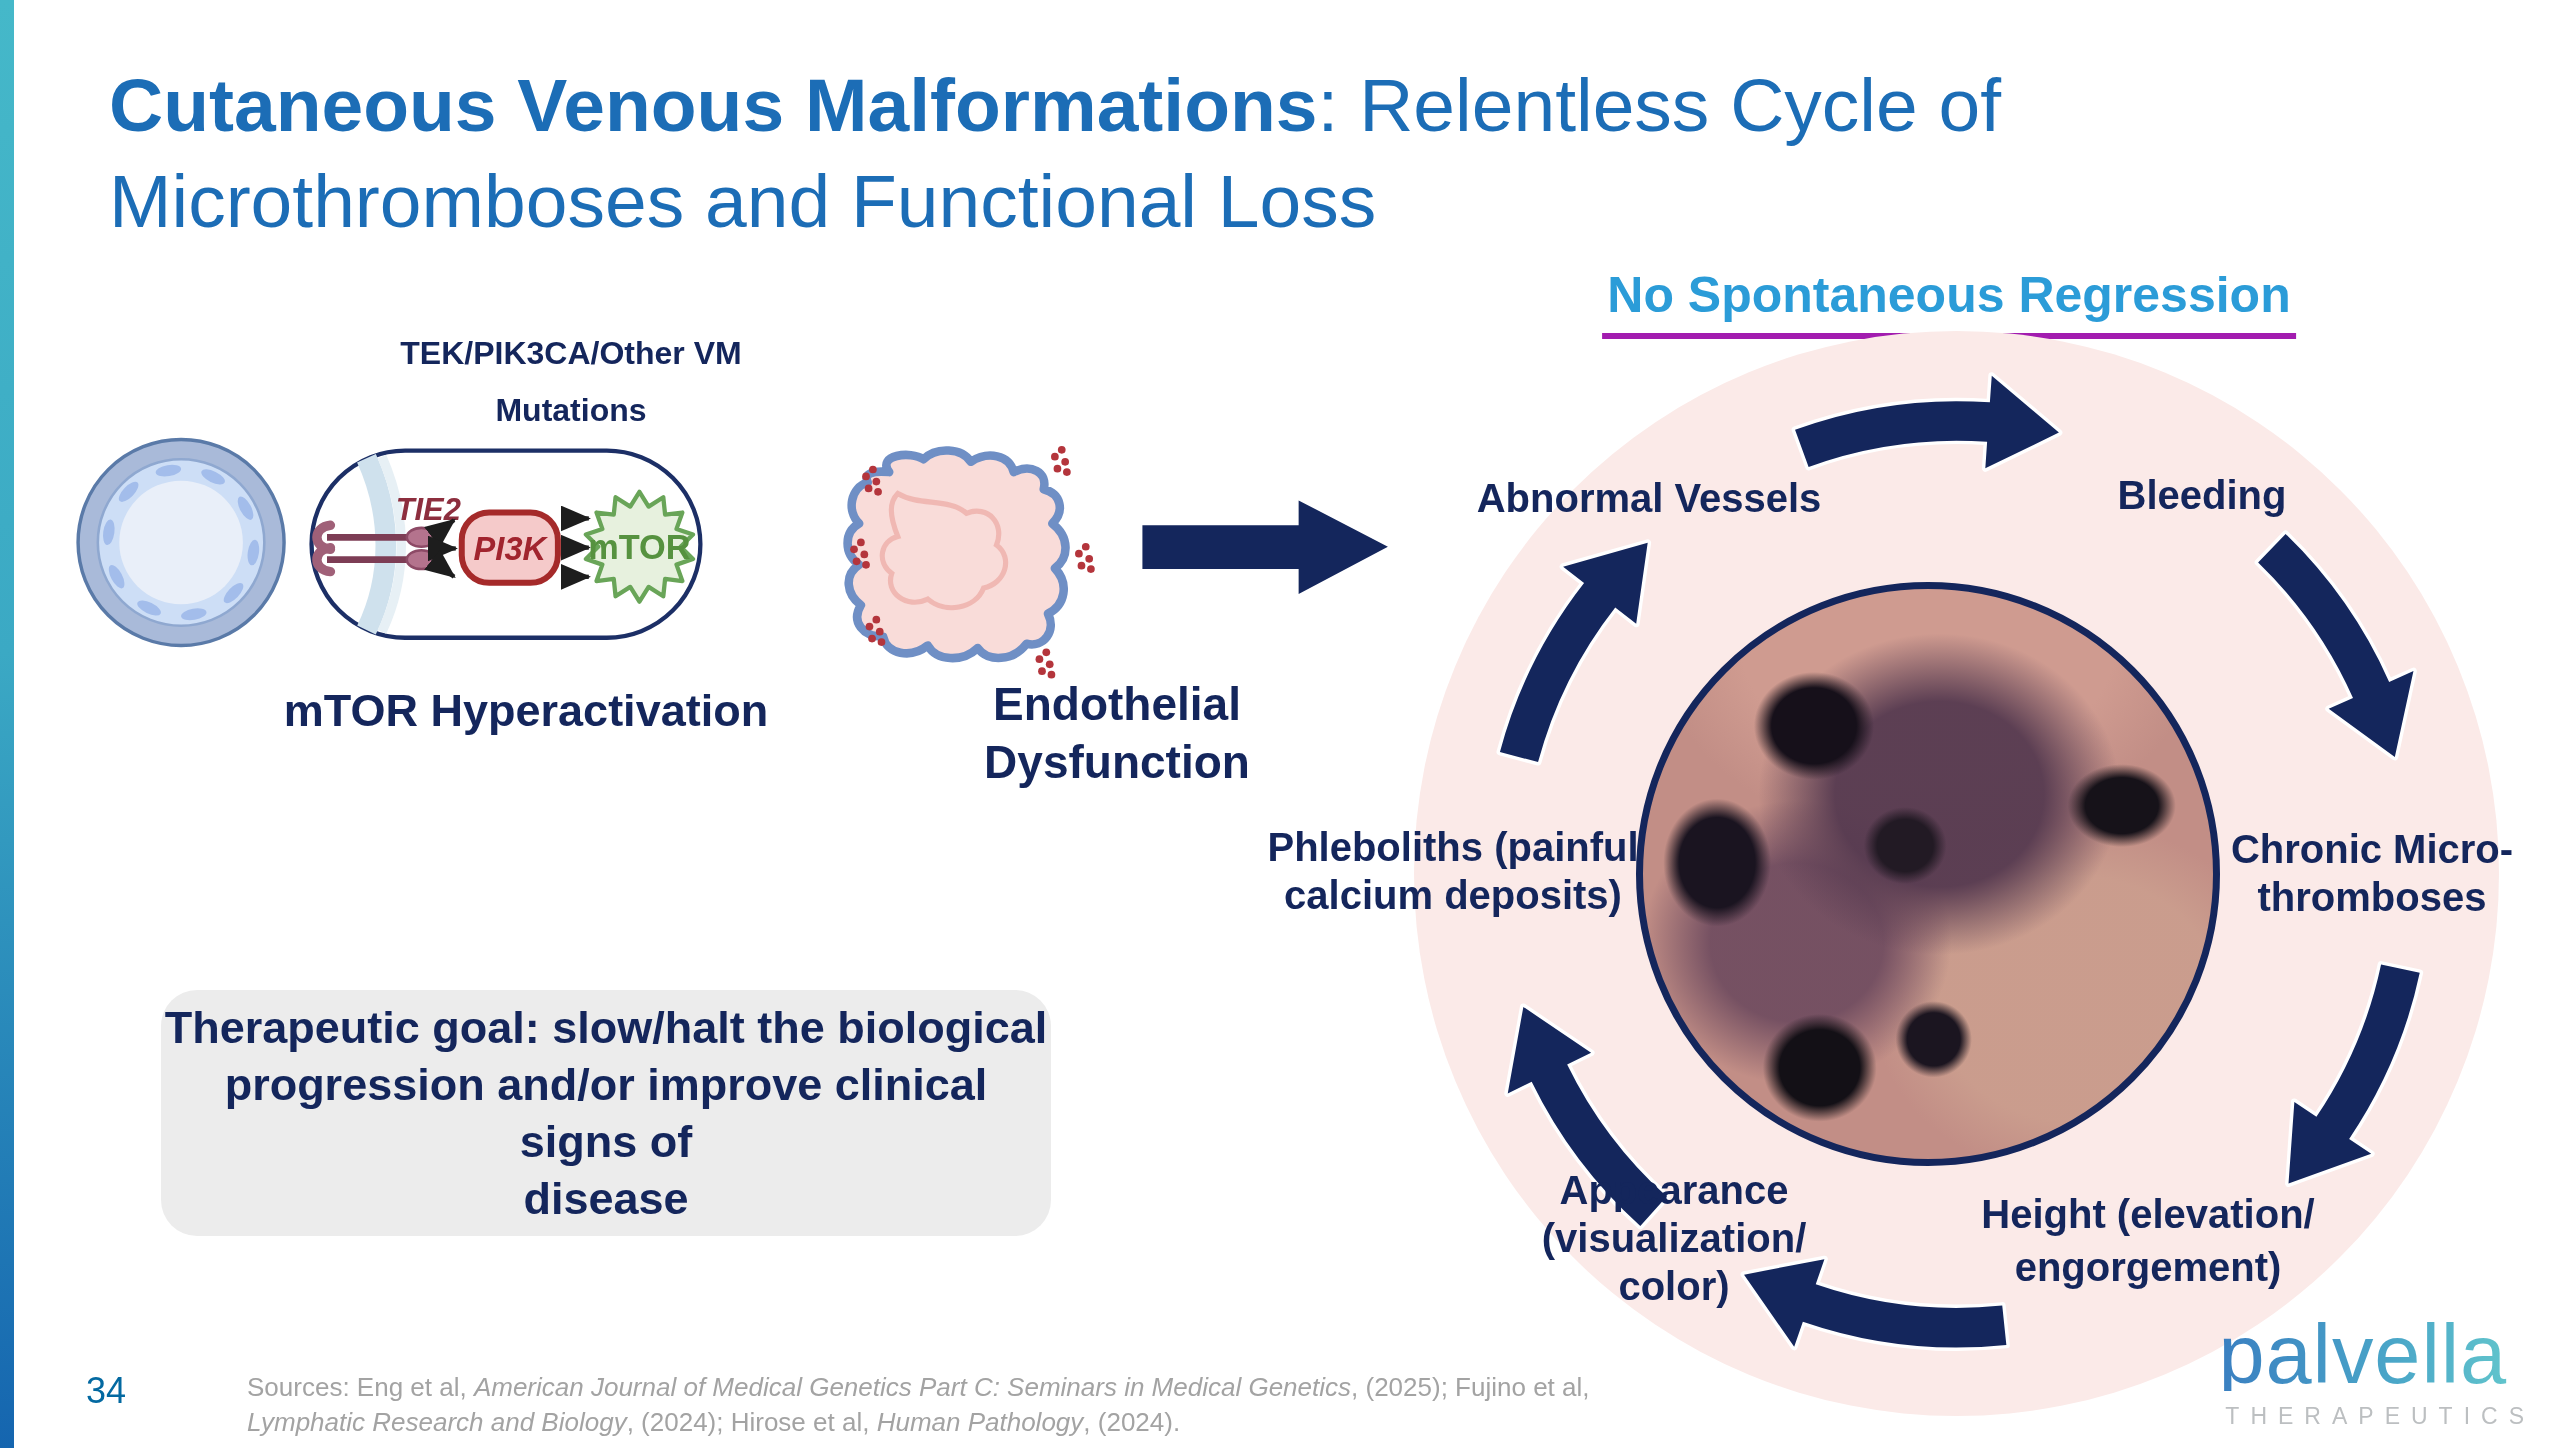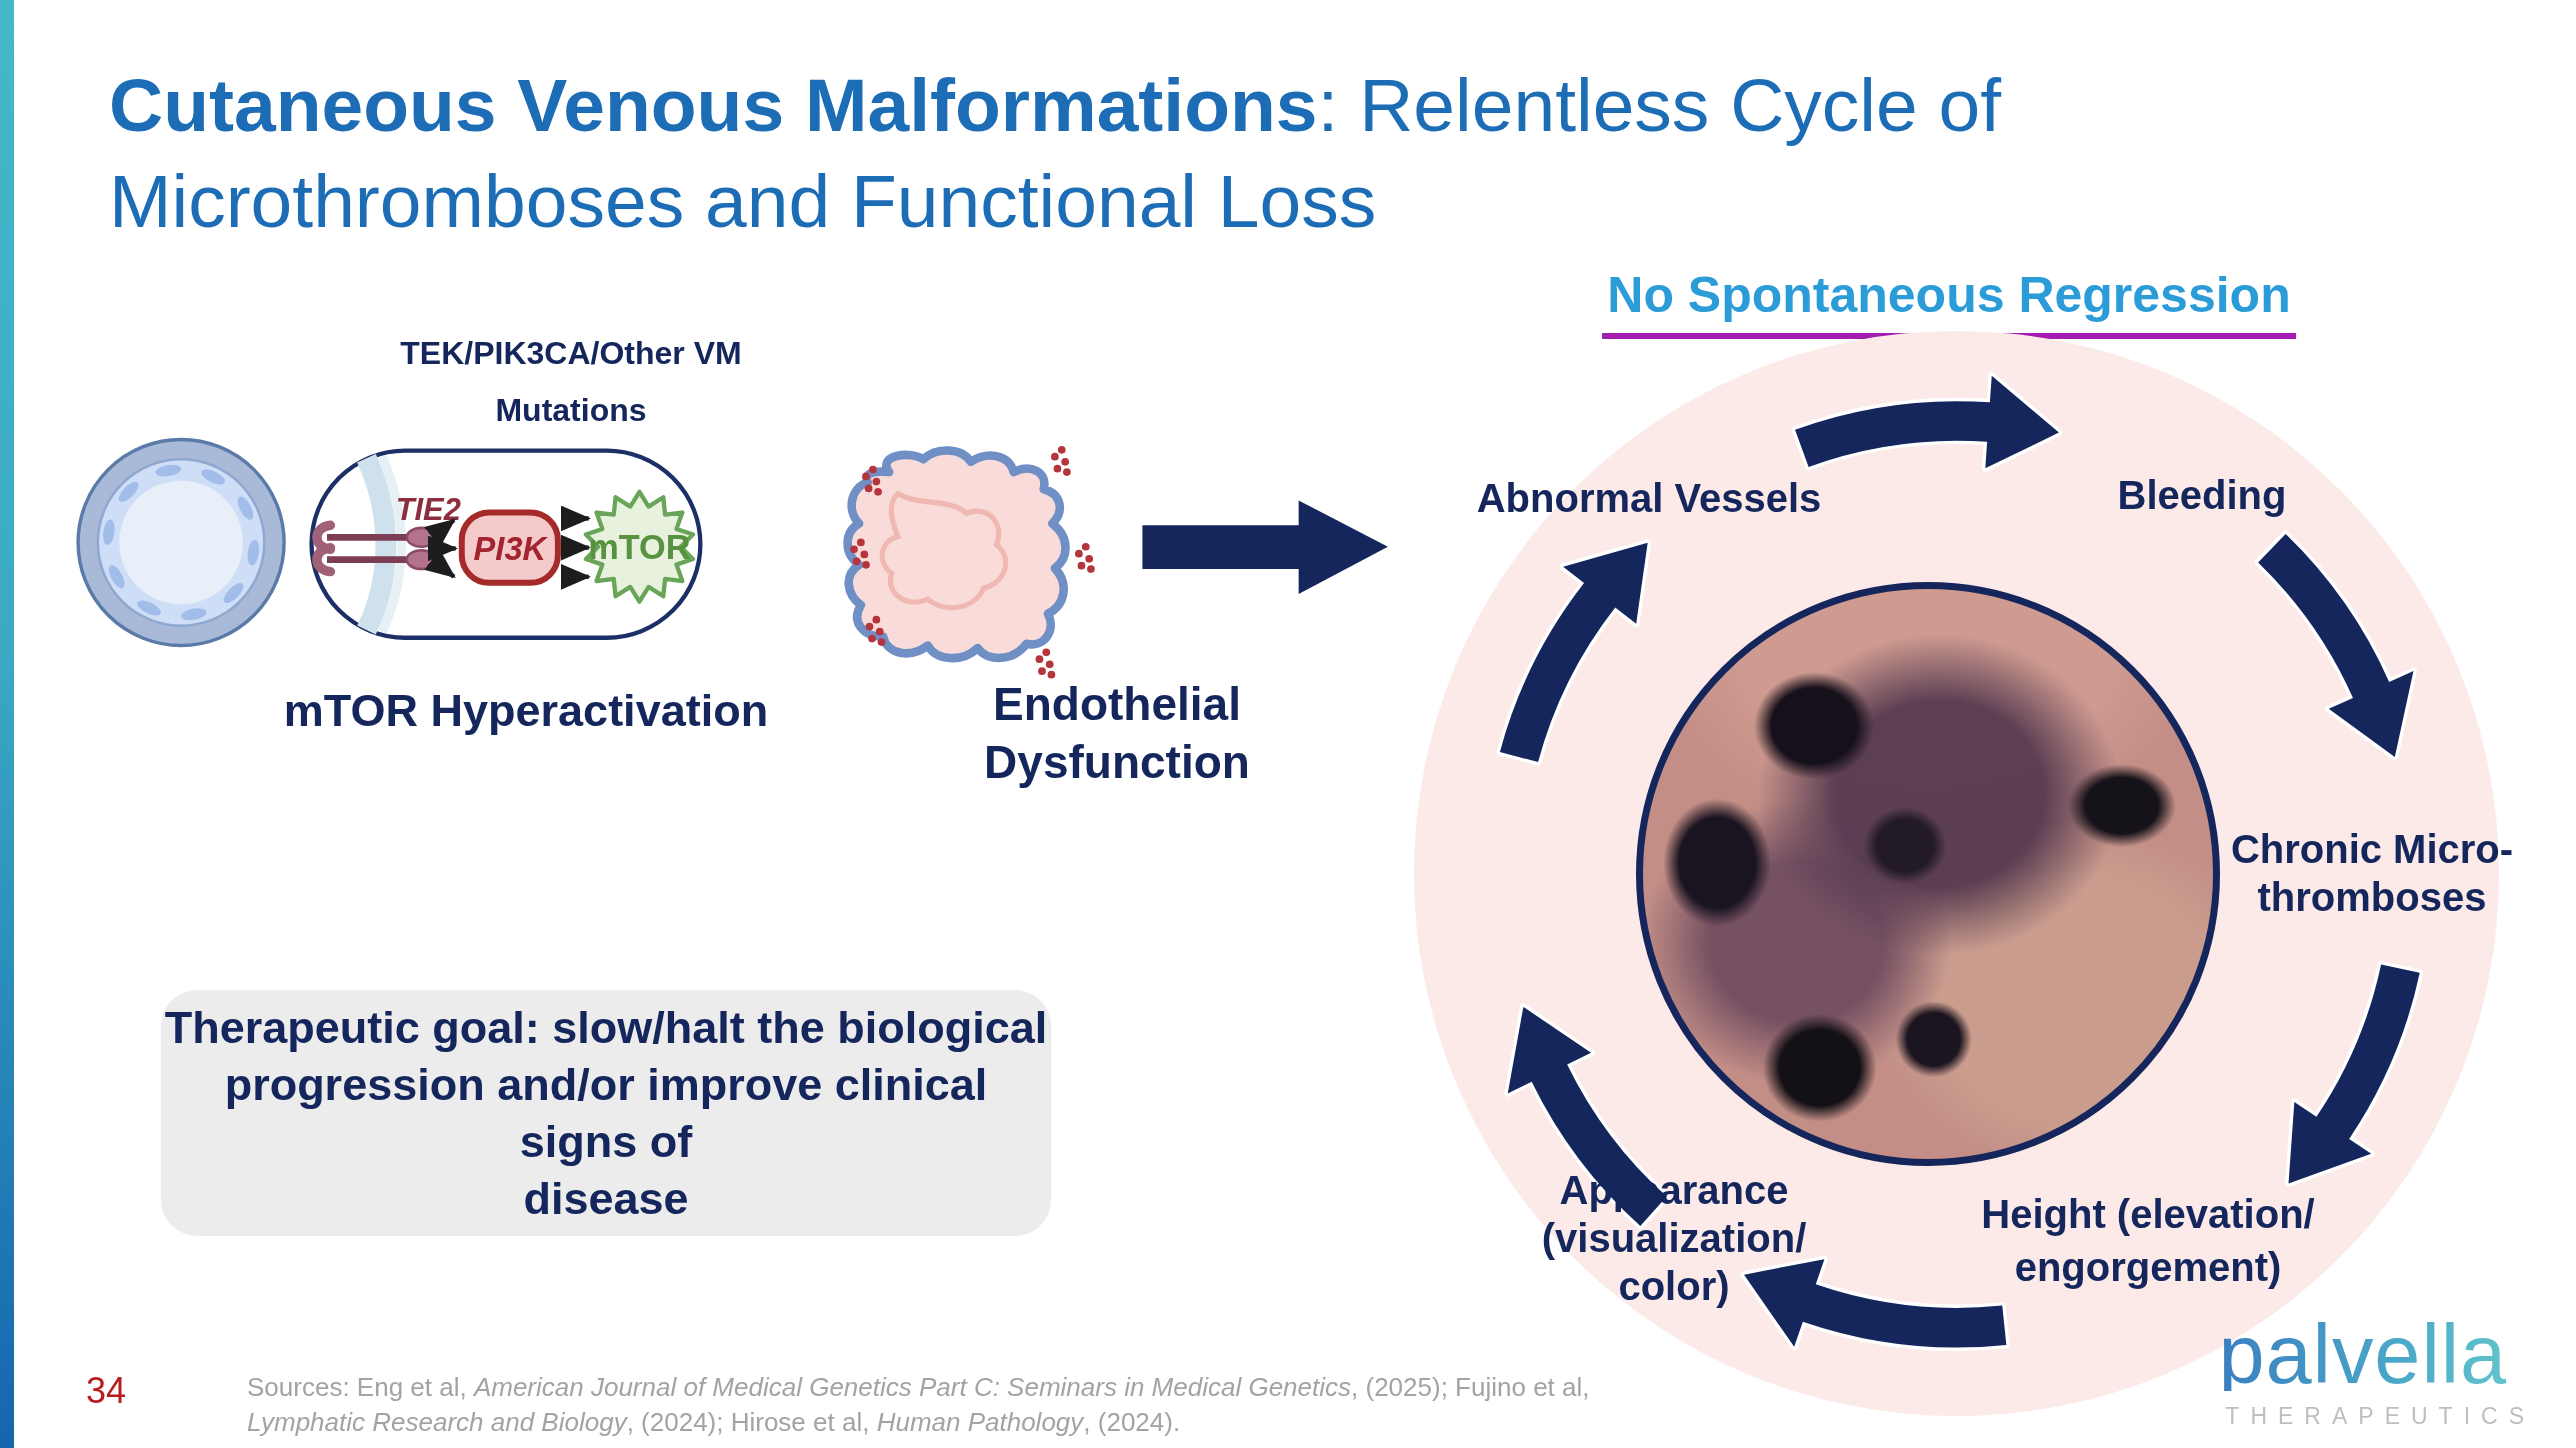--- a/index.html
+++ b/index.html
@@ -36,21 +36,21 @@
       font-weight:700;font-size:40px;line-height:48px;white-space:nowrap;}
   #lbl-abnormal{left:1649px;top:474px;}
   #lbl-bleeding{left:2202px;top:471px;}
   #lbl-chronic{left:2372px;top:825px;}
   #lbl-height{left:2148px;top:1188px;line-height:53px;}
   #lbl-appearance{left:1674px;top:1166px;}
   #lbl-phleboliths{left:1453px;top:823px;}
   #goal-box{left:161px;top:990px;width:890px;height:246px;background:#ececec;border-radius:36px;
       display:flex;align-items:center;justify-content:center;text-align:center;}
   #goal-text{color:#14265c;font-weight:700;font-size:45px;line-height:57px;}
-  #page-number{left:86px;top:1370px;font-size:36px;color:#b91c1c;}
+  #page-number{left:86px;top:1370px;font-size:36px;color:#0369a1;}
   #sources{left:247px;top:1370px;width:1477px;font-size:26px;line-height:35px;color:#a3a3a3;}
   #sources .it{font-style:italic;}
   #logo{right:41px;top:1319px;text-align:left;}
   #logo-wordmark{font-size:83px;line-height:72px;letter-spacing:0.9px;color:#4fb0c8;
       background:linear-gradient(90deg,#3a7fc1 0%,#4aa6c8 55%,#66cbcd 100%);
       -webkit-background-clip:text;background-clip:text;-webkit-text-fill-color:transparent;}
   #logo-tagline{margin-top:12px;margin-left:6.9px;font-size:23px;letter-spacing:11px;color:#bcbfc1;}
   svg{position:absolute;overflow:visible;}
   #pathway-svg{left:52px;top:412px;}
   #cycle-arrows{left:0;top:0;pointer-events:none;}
@@ -207,20 +207,24 @@
   </div>
   <div id="lbl-height" class="cycle-label">
     <span>Height (elevation/</span><br>
     <span>engorgement)</span>
   </div>
   <div id="lbl-appearance" class="cycle-label">
     <span>Appearance</span><br>
     <span>(visualization/</span><br>
     <span>color)</span>
   </div>
+  <div id="lbl-phleboliths" class="cycle-label">
+    <span>Phleboliths (painful</span><br>
+    <span>calcium deposits)</span>
+  </div>
 
   <div id="goal-box" class="abs">
     <div id="goal-text">
       <span>Therapeutic goal: slow/halt the biological</span><br>
       <span>progression and/or improve clinical signs of</span><br>
       <span>disease</span>
     </div>
   </div>
 
   <div id="page-number" class="abs">34</div>

